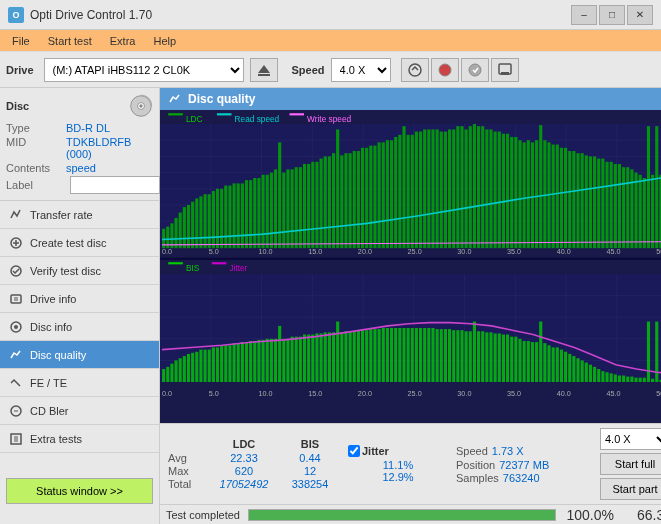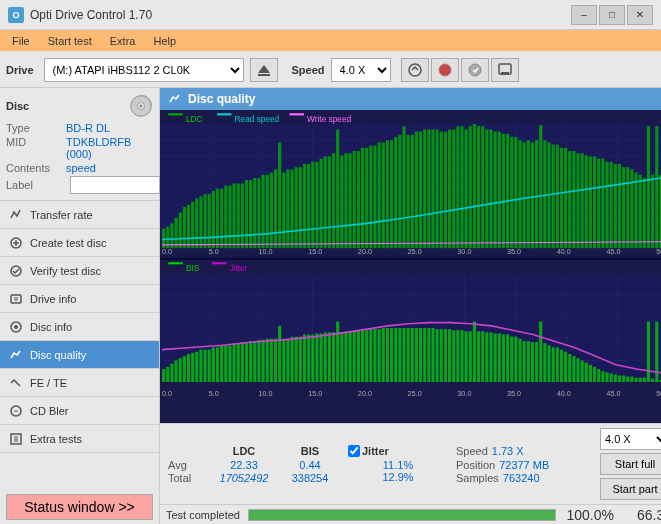--- a/index.html
+++ b/index.html
@@ -42,21 +42,21 @@
     .disc-row-value { color: #0066cc; font-weight: 500; }
     .label-row { display: flex; align-items: center; gap: 4px; margin-top: 2px; }
     .label-input { height: 18px; border: 1px solid #aaa; background: white; font-size: 10px; width: 90px; padding: 0 2px; }
     .label-btn { width: 18px; height: 18px; background: #e0e0e0; border: 1px solid #aaa; cursor: pointer; display: flex; align-items: center; justify-content: center; font-size: 9px; }
 
     .sidebar-nav { flex: 1; }
     .nav-item { height: 28px; display: flex; align-items: center; padding: 0 8px; cursor: pointer; font-size: 11px; color: #333; border-bottom: 1px solid #d0d0d0; gap: 6px; }
     .nav-item.active { background: #4a90d0; color: white; }
     .nav-icon { width: 16px; height: 16px; display: flex; align-items: center; justify-content: center; border-radius: 2px; }
     
-    .status-btn { margin: 4px 6px; height: 26px; background: #fca5a5; border: 1px solid #aaa; cursor: pointer; font-size: 14px; display: flex; align-items: center; justify-content: center; }
+    .status-btn { margin: 20px 6px; height: 26px; background: #bef264; border: 1px solid #aaa; cursor: pointer; font-size: 11px; display: flex; align-items: center; justify-content: center; }
 
     
     .content-area { flex: 1; display: flex; flex-direction: column; background: white; }
     
     .disc-quality-header { background: #5b9bd5; height: 22px; display: flex; align-items: center; padding: 0 8px; gap: 6px; }
     .disc-quality-title { color: white; font-weight: bold; font-size: 12px; }
 
     .charts-area { flex: 1; display: flex; flex-direction: column; background: #1a1a4a; position: relative; }
     
     .stats-bar { background: #e8e8e8; border-top: 1px solid #ccc; padding: 4px 8px; }
@@ -650,20 +650,25 @@
           <div style="display:flex; gap:0; margin-bottom:2px;">
             <span style="width:40px; color:#555;"></span>
             <span style="width:72px; text-align:center; font-weight:bold; color:#333;">LDC</span>
             <span style="width:60px; text-align:center; font-weight:bold; color:#333;">BIS</span>
           </div>
           <div style="display:flex; gap:0; margin-bottom:1px;">
             <span style="width:40px; color:#555;">Avg</span>
             <span style="width:72px; text-align:center; color:#0066cc;">22.33</span>
             <span style="width:60px; text-align:center; color:#0066cc;">0.44</span>
           </div>
+          <div style="display:flex; gap:0; margin-bottom:1px;">
+            <span style="width:40px; color:#555;">Max</span>
+            <span style="width:72px; text-align:center; color:#0066cc;">620</span>
+            <span style="width:60px; text-align:center; color:#0066cc;">12</span>
+          </div>
           <div style="display:flex; gap:0;">
             <span style="width:40px; color:#555;">Total</span>
             <span style="width:72px; text-align:center; color:#0066cc;font-style:italic;">17052492</span>
             <span style="width:60px; text-align:center; color:#0066cc;">338254</span>
           </div>
         </div>
 
         <div style="display:flex; flex-direction:column; min-width:100px; margin-left:4px;">
           <div style="display:flex; align-items:center; gap:2px; margin-bottom:2px;">
             <input type="checkbox" checked="" style="width: 12px; height: 12px;">

